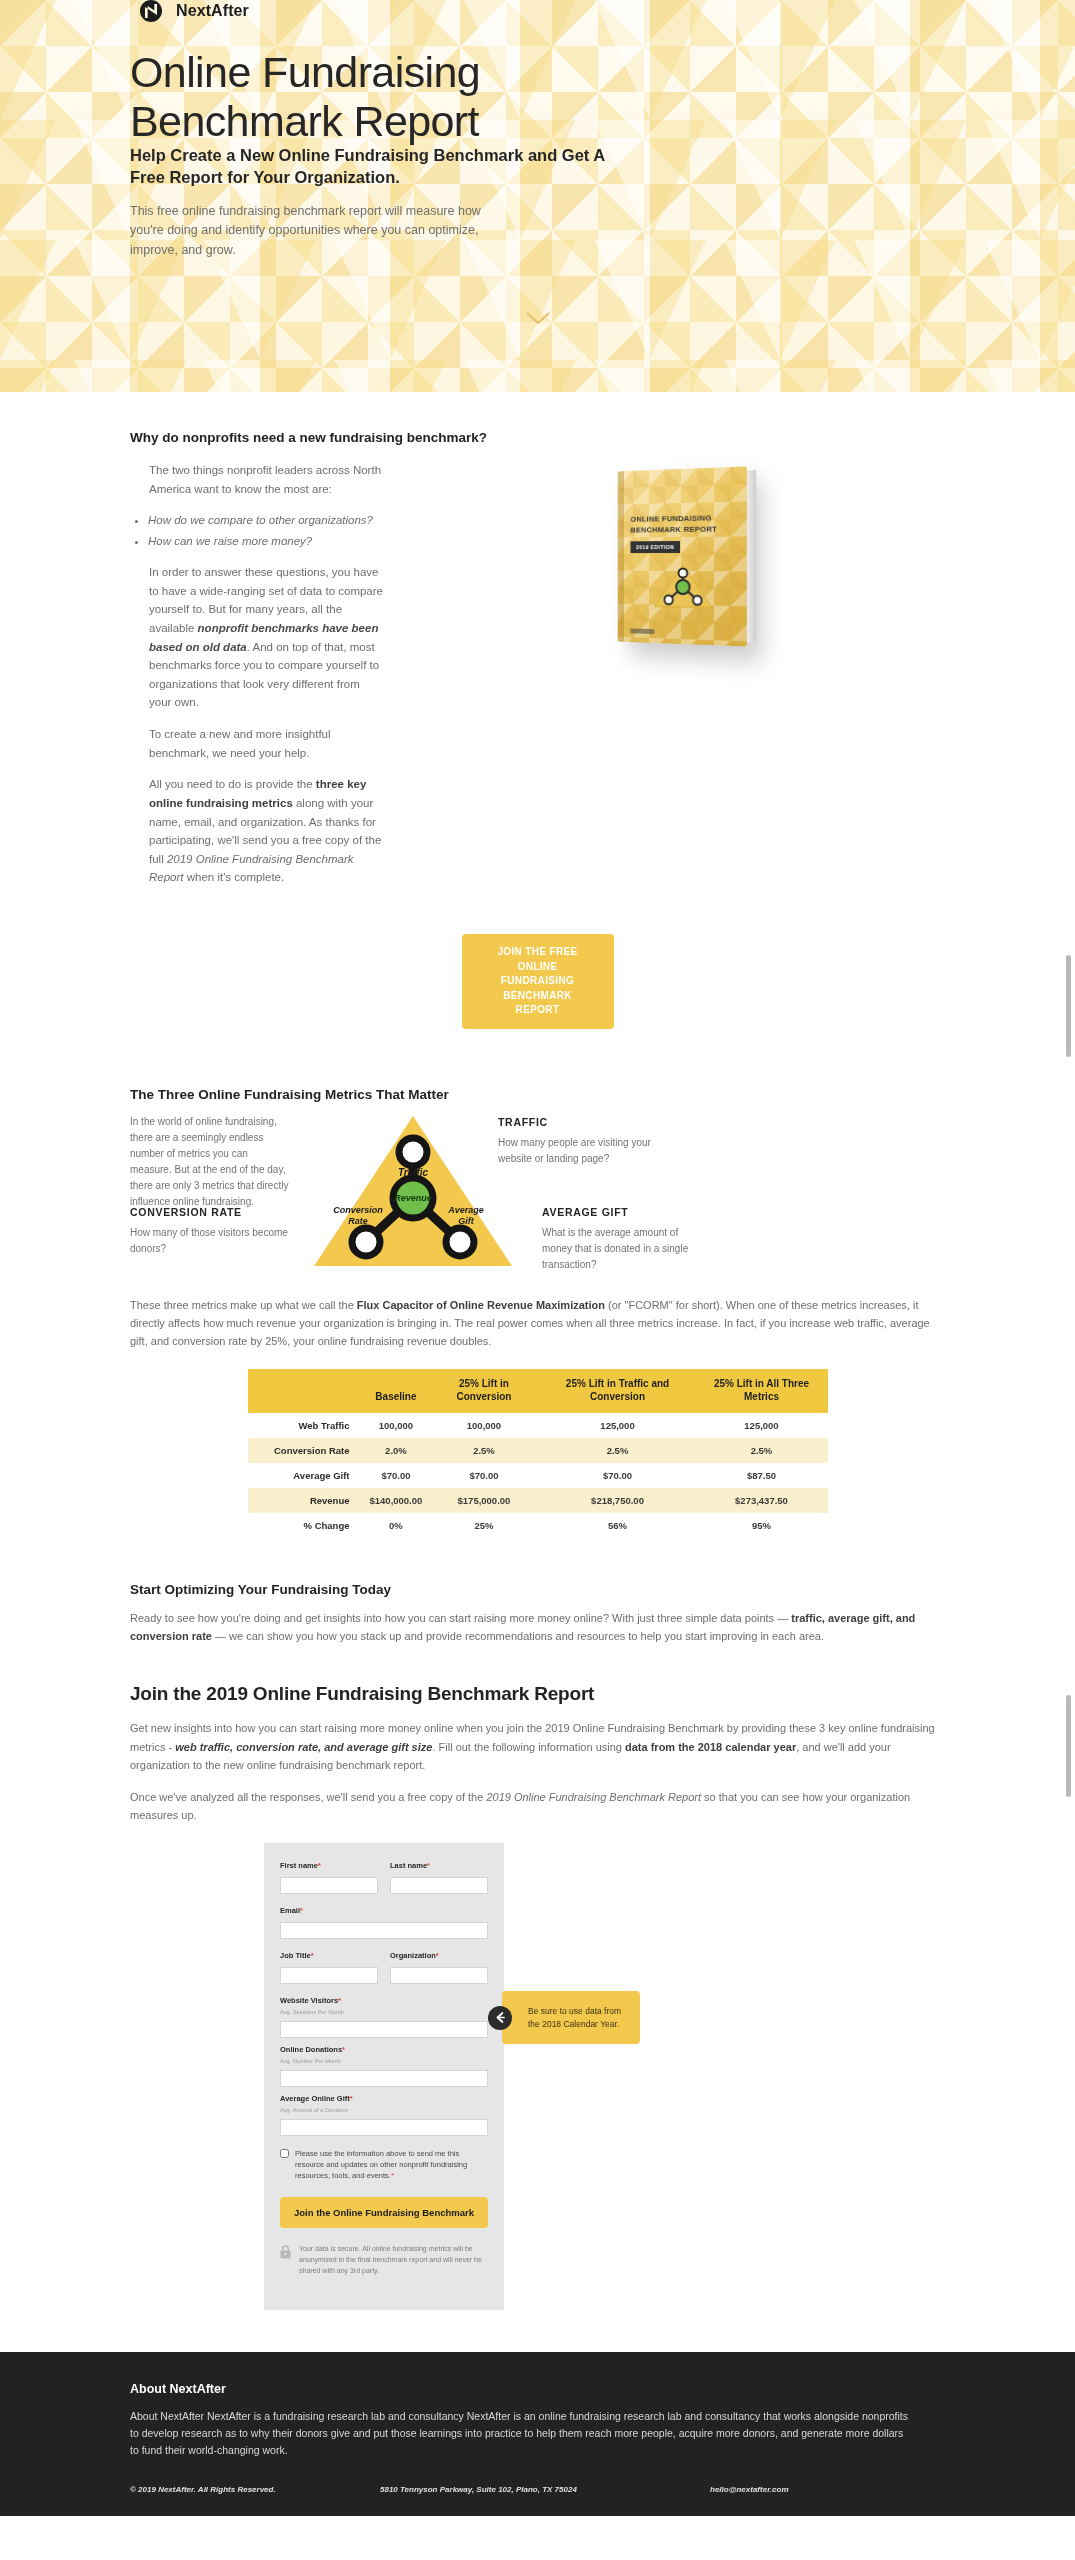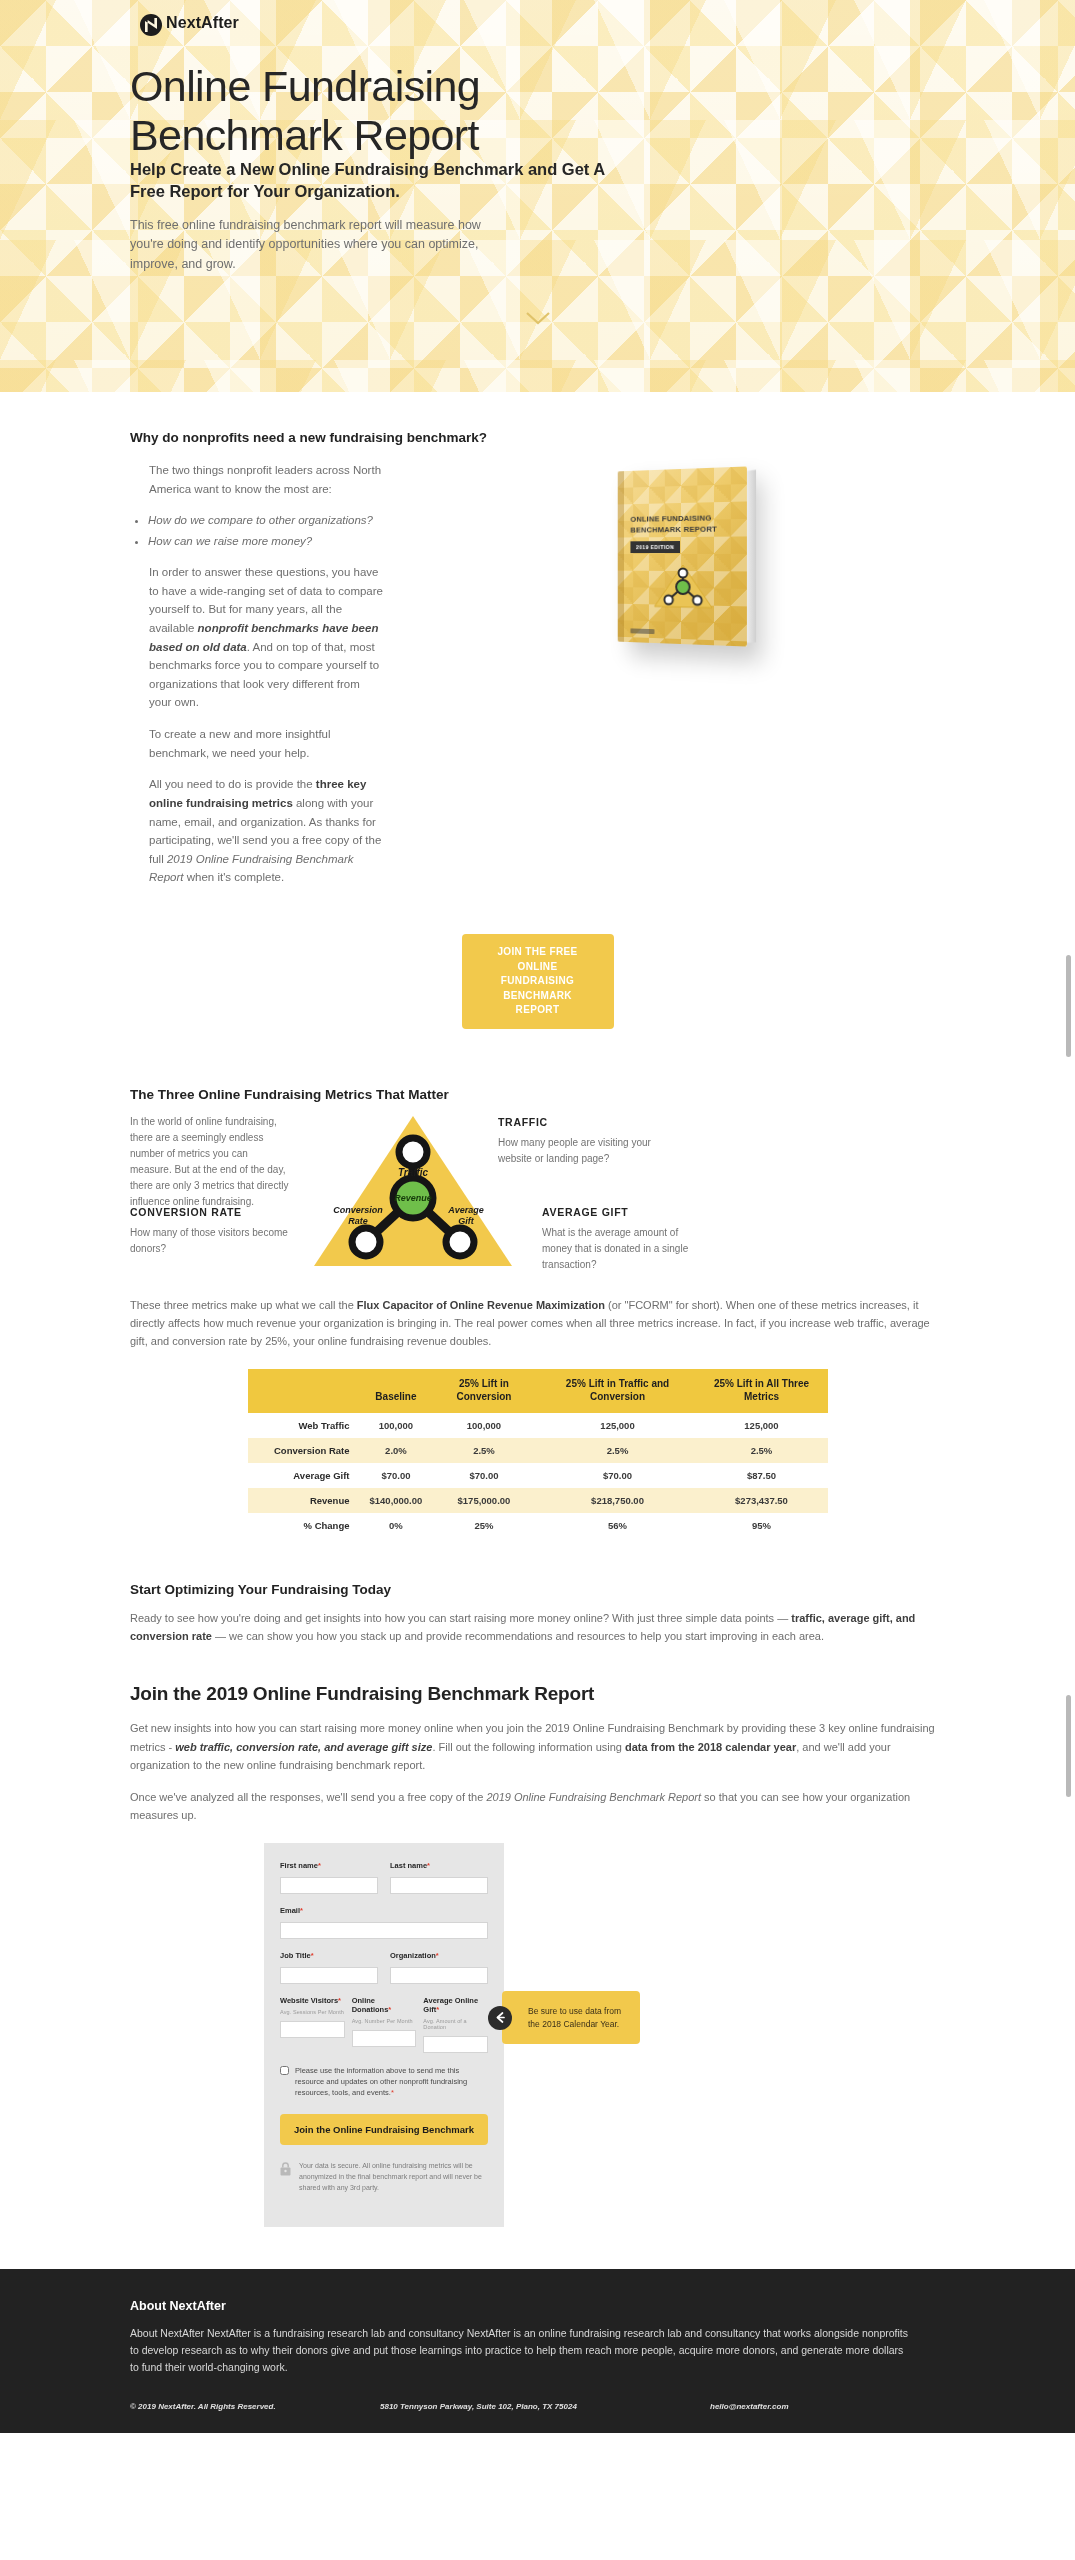--- a/index.html
+++ b/index.html
@@ -32,21 +32,21 @@
     opacity: 1;
   }
   .hero-tri2 {
     position: absolute; inset: 0;
     background-image:
       linear-gradient(115deg, rgba(246,216,124,0.35) 30%, transparent 30%),
       linear-gradient(-115deg, rgba(255,255,255,0.5) 30%, transparent 30%);
     background-size: 130px 120px, 130px 120px;
   }
   .hero-inner { position: relative; width: 1075px; padding: 0 130px; }
-  .brand { display: flex; gap: 4px; padding-top: 14px; padding-left: 10px; }
+  .brand { display: flex; align-items: center; gap: 14px; padding-left: 10px; }
   .brand-mark {
     width: 22px; height: 22px; border-radius: 50%;
     background: #1d1d1d; position: relative; flex: none;
   }
   .brand-mark::after {
     content: ""; position: absolute; left: 5px; top: 4px;
     width: 12px; height: 14px;
     background: #fdf6e0;
     clip-path: polygon(0 100%, 0 22%, 100% 78%, 100% 0, 78% 0, 78% 46%, 22% 14%, 22% 100%);
   }
@@ -227,21 +227,21 @@
   }
   .f-label .req { color: #e03b2b; }
   .f-hint { display:block; font-size: 5.5px; color: #9a9a9a; margin-bottom: 3px; letter-spacing: .1px; }
   .f-input {
     width: 100%; height: 17px;
     background: #ffffff; border: 1px solid #d4d4d4; border-radius: 0;
     font-size: 8px; padding: 0 4px;
     font-family: inherit;
     color: #333;
   }
-  .f-row3 { display: flex; gap: 7px; margin-bottom: 12px; }
+  .f-row3 { display: flex; gap: 7px; margin-bottom: 12px; flex-direction: column; }
   .f-row3 .f-field { flex: 1; }
   .f-check { display: flex; gap: 6px; align-items: flex-start; margin: 4px 0 16px 0; }
   .f-check input { width: 9px; height: 9px; margin-top: 1px; flex: none; }
   .f-check label { font-size: 7.5px; line-height: 1.48; color: #4a4a4a; }
   .f-check .req { color: #e03b2b; }
   .f-submit {
     background: #f2c94c; color: #1c1c1c;
     font-size: 9.5px; font-weight: bold;
     padding: 10px 14px; border: none; border-radius: 4px;
     cursor: pointer; font-family: inherit;

